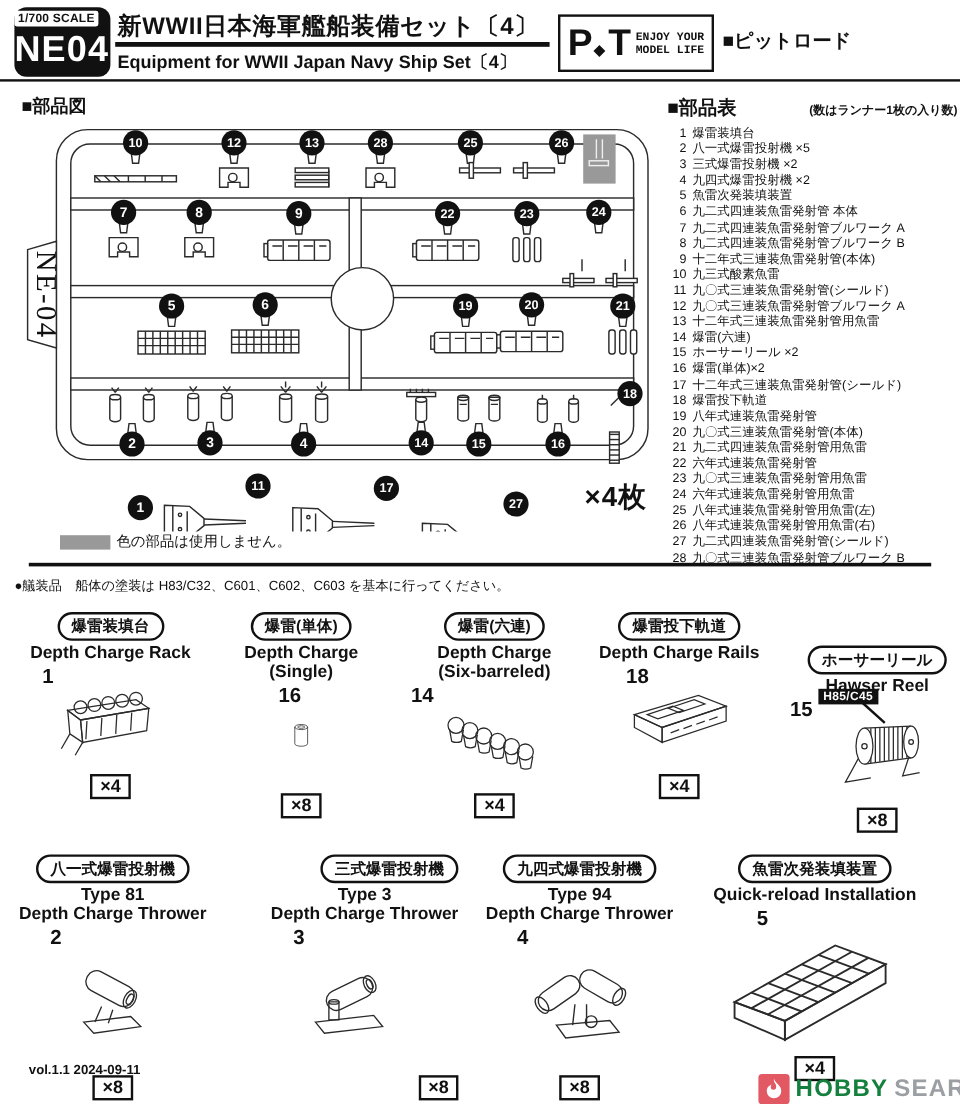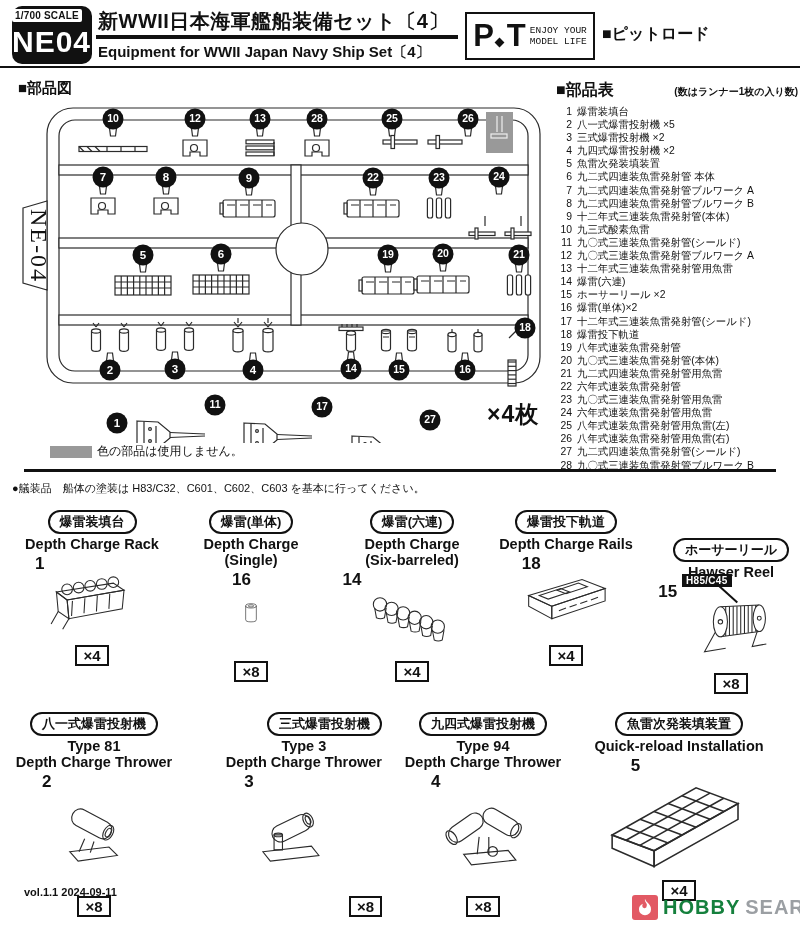--- a/index.html
+++ b/index.html
@@ -13,21 +13,21 @@
          padding:0 3px;line-height:13px;letter-spacing:.2px;border-radius:2px;}
   .badge .kitno{color:#fff;font-size:30px;font-weight:900;line-height:40px;letter-spacing:1px;
          font-family:"Liberation Sans",sans-serif;}
   .title-jp{left:98px;top:8px;font-size:20px;font-weight:900;letter-spacing:.5px;}
   .title-rule{left:96px;top:35px;width:362px;height:4px;background:#111;}
   .title-en{left:98px;top:43px;font-size:15px;font-weight:bold;}
   .ptlogo{left:465px;top:12px;width:126px;height:44px;border:2.5px solid #111;
           display:flex;align-items:center;justify-content:center;gap:4px;background:#fff;}
   .ptlogo .big{font-size:31px;font-weight:900;line-height:30px;}
   .ptlogo .dot{width:7px;height:7px;background:#111;transform:rotate(45deg);margin:12px 0 0 -2px;}
-  .ptlogo .slog{font-size:9.5px;font-weight:normal;line-height:11px;font-family:"Liberation Mono","DejaVu Sans Mono",monospace;}
+  .ptlogo .slog{font-size:9.5px;font-weight:bold;line-height:11px;font-family:"Liberation Mono","DejaVu Sans Mono",monospace;}
   .brand{left:602px;top:24px;font-size:16px;font-weight:900;}
   .rule1{left:0;top:66px;width:800px;height:2px;background:#111;}
   
   .sec{font-size:15px;font-weight:900;}
   
   .plist{left:556px;top:80px;width:242px;}
   .pl-head{display:flex;align-items:baseline;justify-content:space-between;}
   .pl-head .t{font-size:16px;font-weight:900;}
   .pl-head .n{font-size:10px;font-weight:bold;}
   .pl-rows{margin-top:4px;}

